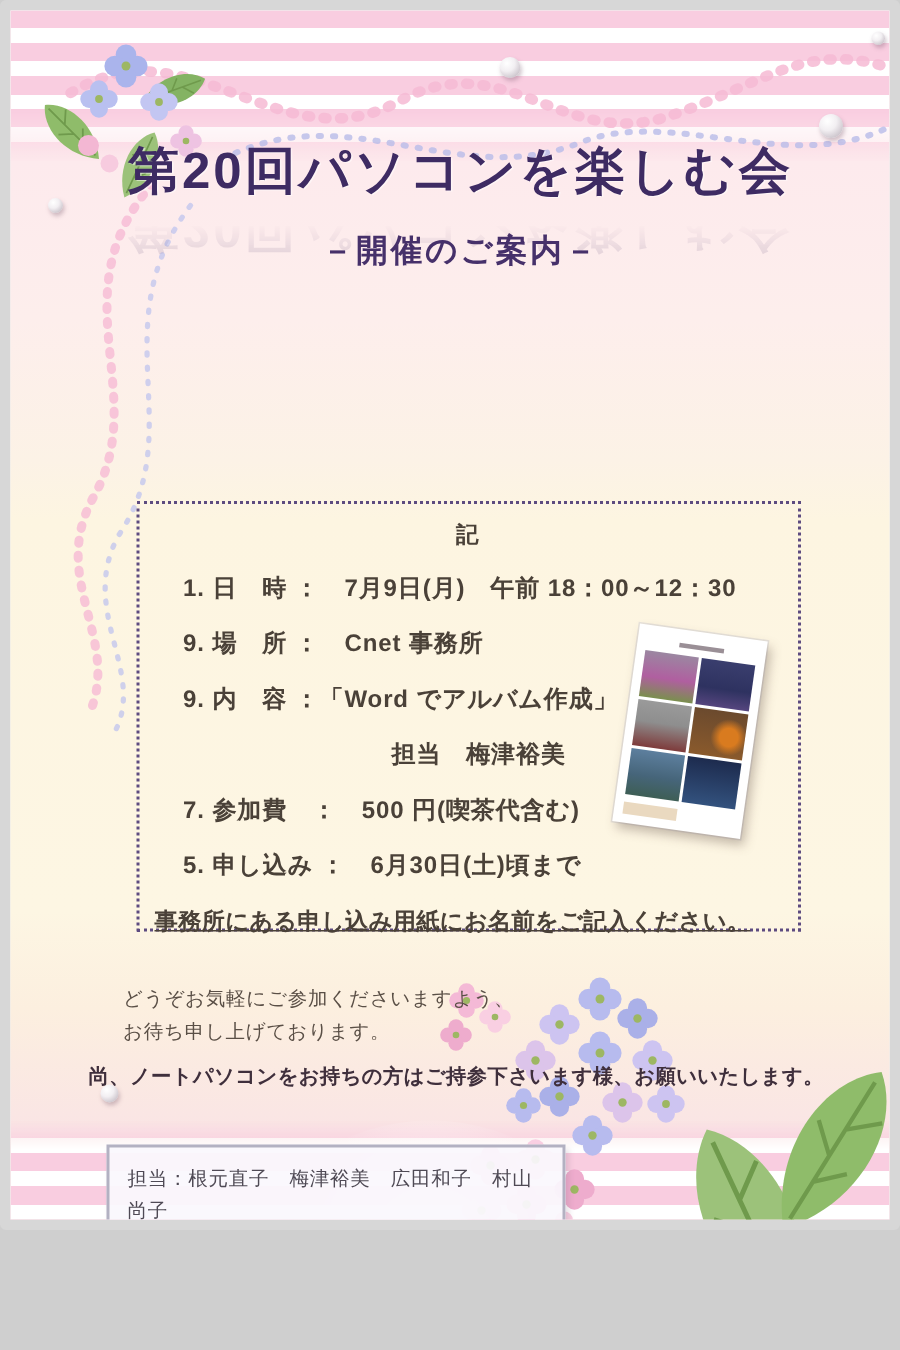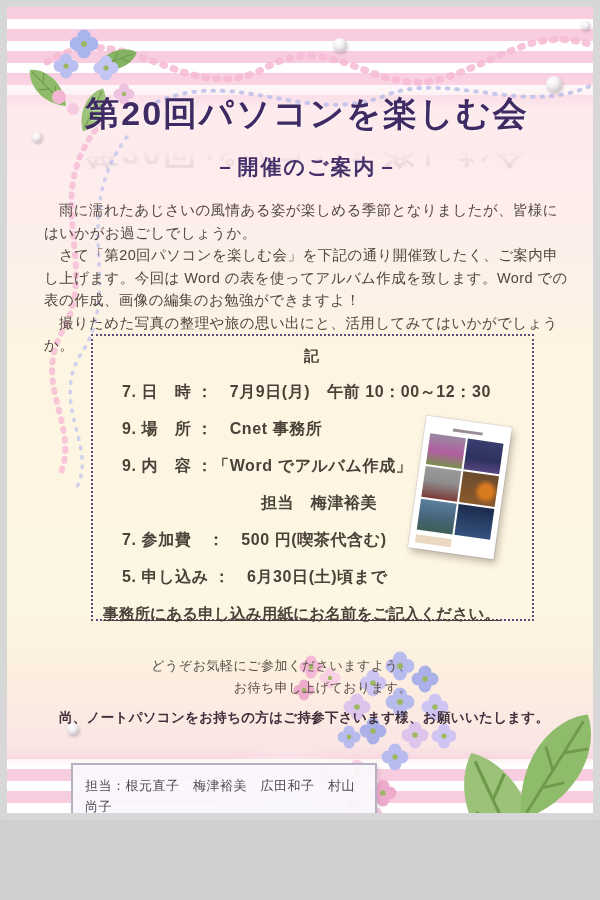--- a/index.html
+++ b/index.html
@@ -37,21 +37,21 @@
   #album-grid{display:grid;grid-template-columns:1fr 1fr;gap:2px;}
   .ph{height:31px;}
   .ph1{background:linear-gradient(180deg,#9b87a1 0%,#b05fa0 55%,#7a8f4e 100%);}
   .ph2{background:linear-gradient(180deg,#3a3e6e 0%,#2e3260 60%,#55457e 100%);}
   .ph3{background:linear-gradient(180deg,#9a9a9a 0%,#8e8e8e 45%,#7e3b3b 100%);}
   .ph4{background:radial-gradient(circle at 70% 55%,#d97b1f 0 20%,transparent 40%),linear-gradient(180deg,#6b4a2e 0%,#8a5a2c 100%);}
   .ph5{background:linear-gradient(180deg,#5d7f9e 0%,#46657a 55%,#3e5e55 100%);}
   .ph6{background:linear-gradient(180deg,#1d2b4e 0%,#33527e 100%);}
   #album-caption{width:36px;height:8px;background:#ead9c0;margin-top:5px;}
   
-  #closing{position:absolute;top:648px;left:75px;width:330px;text-align:right;z-index:3;color:#5a4f46;font-size:13px;line-height:22px;letter-spacing:.5px;}
+  #closing{position:absolute;top:648px;left:75px;width:330px;text-align:left;z-index:3;color:#5a4f46;font-size:13px;line-height:22px;letter-spacing:.5px;}
   #note{position:absolute;top:702px;left:52px;width:495px;z-index:3;color:#3f2f3c;font-size:13.5px;font-weight:bold;letter-spacing:.3px;}
   
   #staff-box{position:absolute;left:64px;top:756px;width:306px;box-sizing:border-box;z-index:5;
     background:rgba(250,248,253,.93);border:2px solid #b3b1c2;padding:10px 12px;color:#4f4a55;font-size:13px;line-height:21px;letter-spacing:.5px;box-shadow:2px 3px 4px rgba(130,100,120,.2);}
   #staff-line-2{padding-left:32px;}
   
   #glow{position:absolute;left:170px;top:740px;width:220px;height:170px;border-radius:50%;
     background:radial-gradient(circle,rgba(255,255,255,.85) 0%,rgba(255,255,255,0) 70%);z-index:2;}
 </style>
 </head>
@@ -147,30 +147,25 @@
   <div class="pearl" style="left:44px;top:882px;width:10px;height:10px;z-index:2"></div>
 
   <div id="glow"></div>
 
   <div id="title-wrap">
     <span class="main-title">第20回パソコンを楽しむ会</span>
     <span class="main-title title-reflection">第20回パソコンを楽しむ会</span>
   </div>
   <div id="subtitle">－開催のご案内－</div>
 
-  <div id="intro">
-    <p>　雨に濡れたあじさいの風情ある姿が楽しめる季節となりましたが、皆様にはいかがお過ごしでしょうか。</p>
-    <p>　さて「第20回パソコンを楽しむ会」を下記の通り開催致したく、ご案内申し上げます。今回は Word の表を使ってアルバム作成を致します。Word での表の作成、画像の編集のお勉強ができますよ！</p>
-    <p>　撮りためた写真の整理や旅の思い出にと、活用してみてはいかがでしょうか。</p>
-  </div>
 
   <div id="notice-box">
     <div id="notice-heading">記</div>
     <div id="notice-items">
-      <div class="notice-item">7. 日　時 ：　7月9日(月)　午前 10：00～12：30</div>
+      <div class="notice-item">1. 日　時 ：　7月9日(月)　午前 18：00～12：30</div>
       <div class="notice-item">9. 場　所 ：　Cnet 事務所</div>
       <div class="notice-item">9. 内　容 ：「Word でアルバム作成」</div>
       <div class="notice-item sub">担当　梅津裕美</div>
       <div class="notice-item">7. 参加費　：　500 円(喫茶代含む)</div>
       <div class="notice-item">5. 申し込み ：　6月30日(土)頃まで</div>
       <div class="notice-item wide">事務所にある申し込み用紙にお名前をご記入ください。</div>
     </div>
   </div>
 
   <div id="album">

